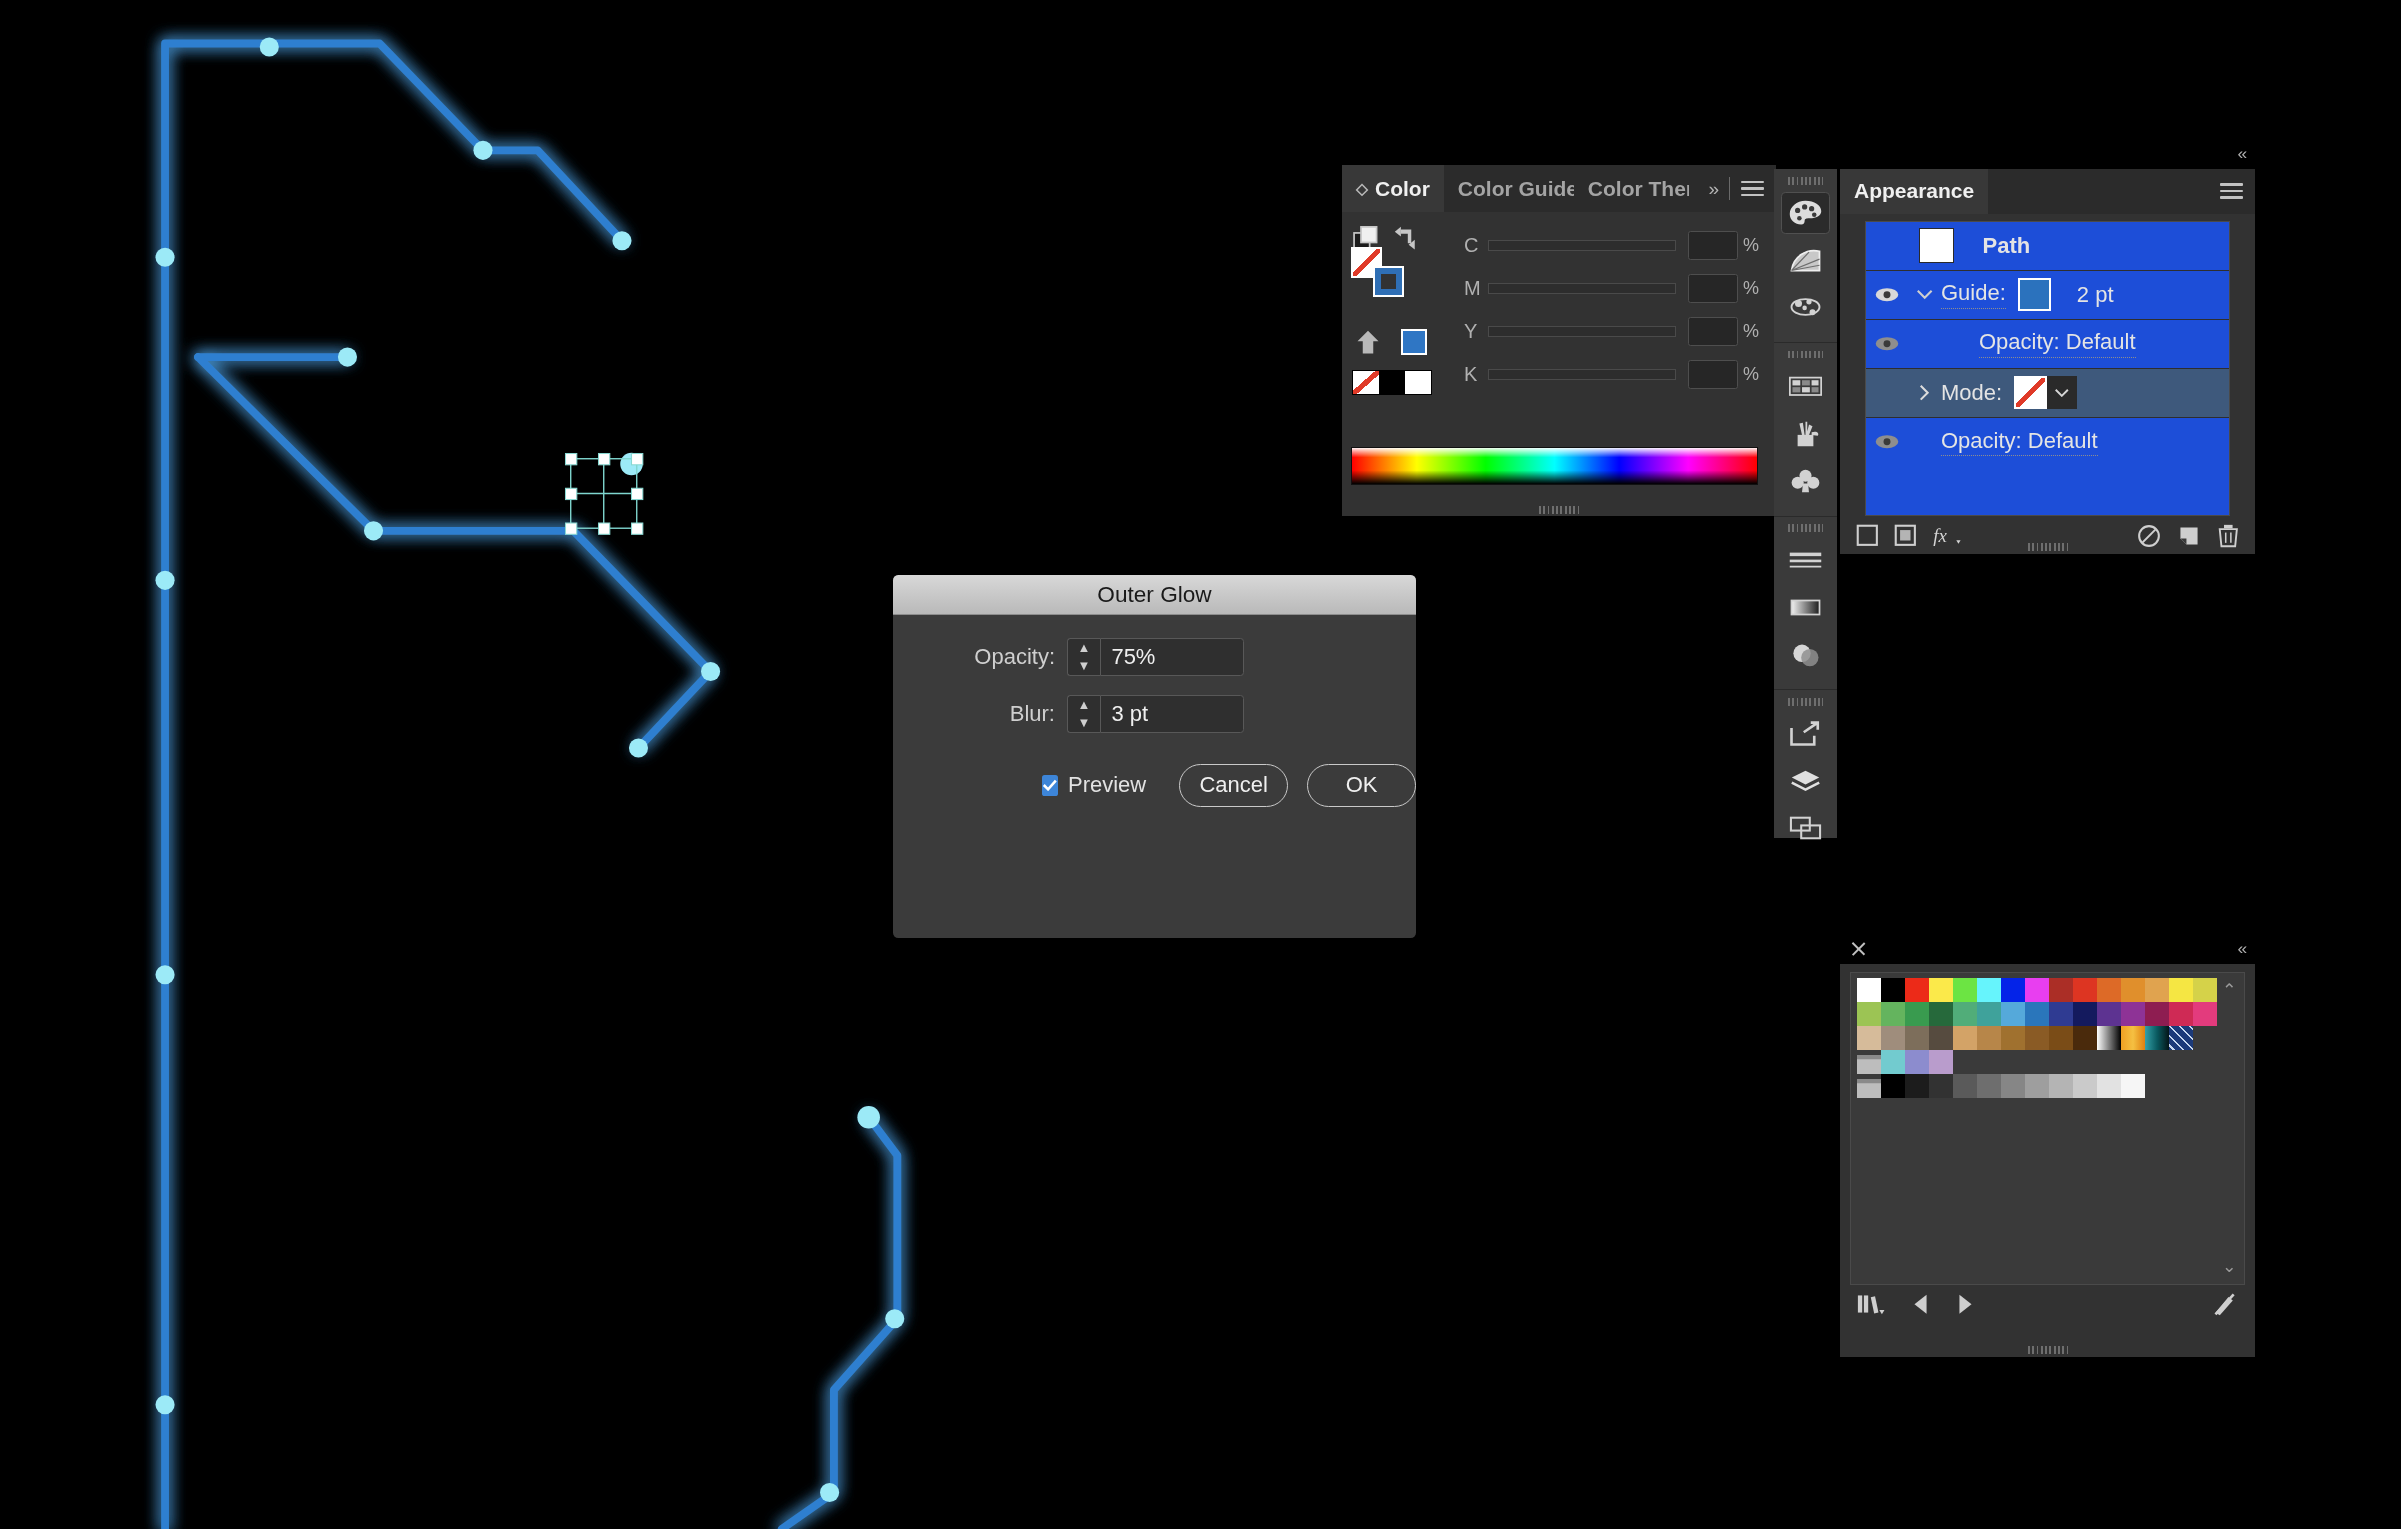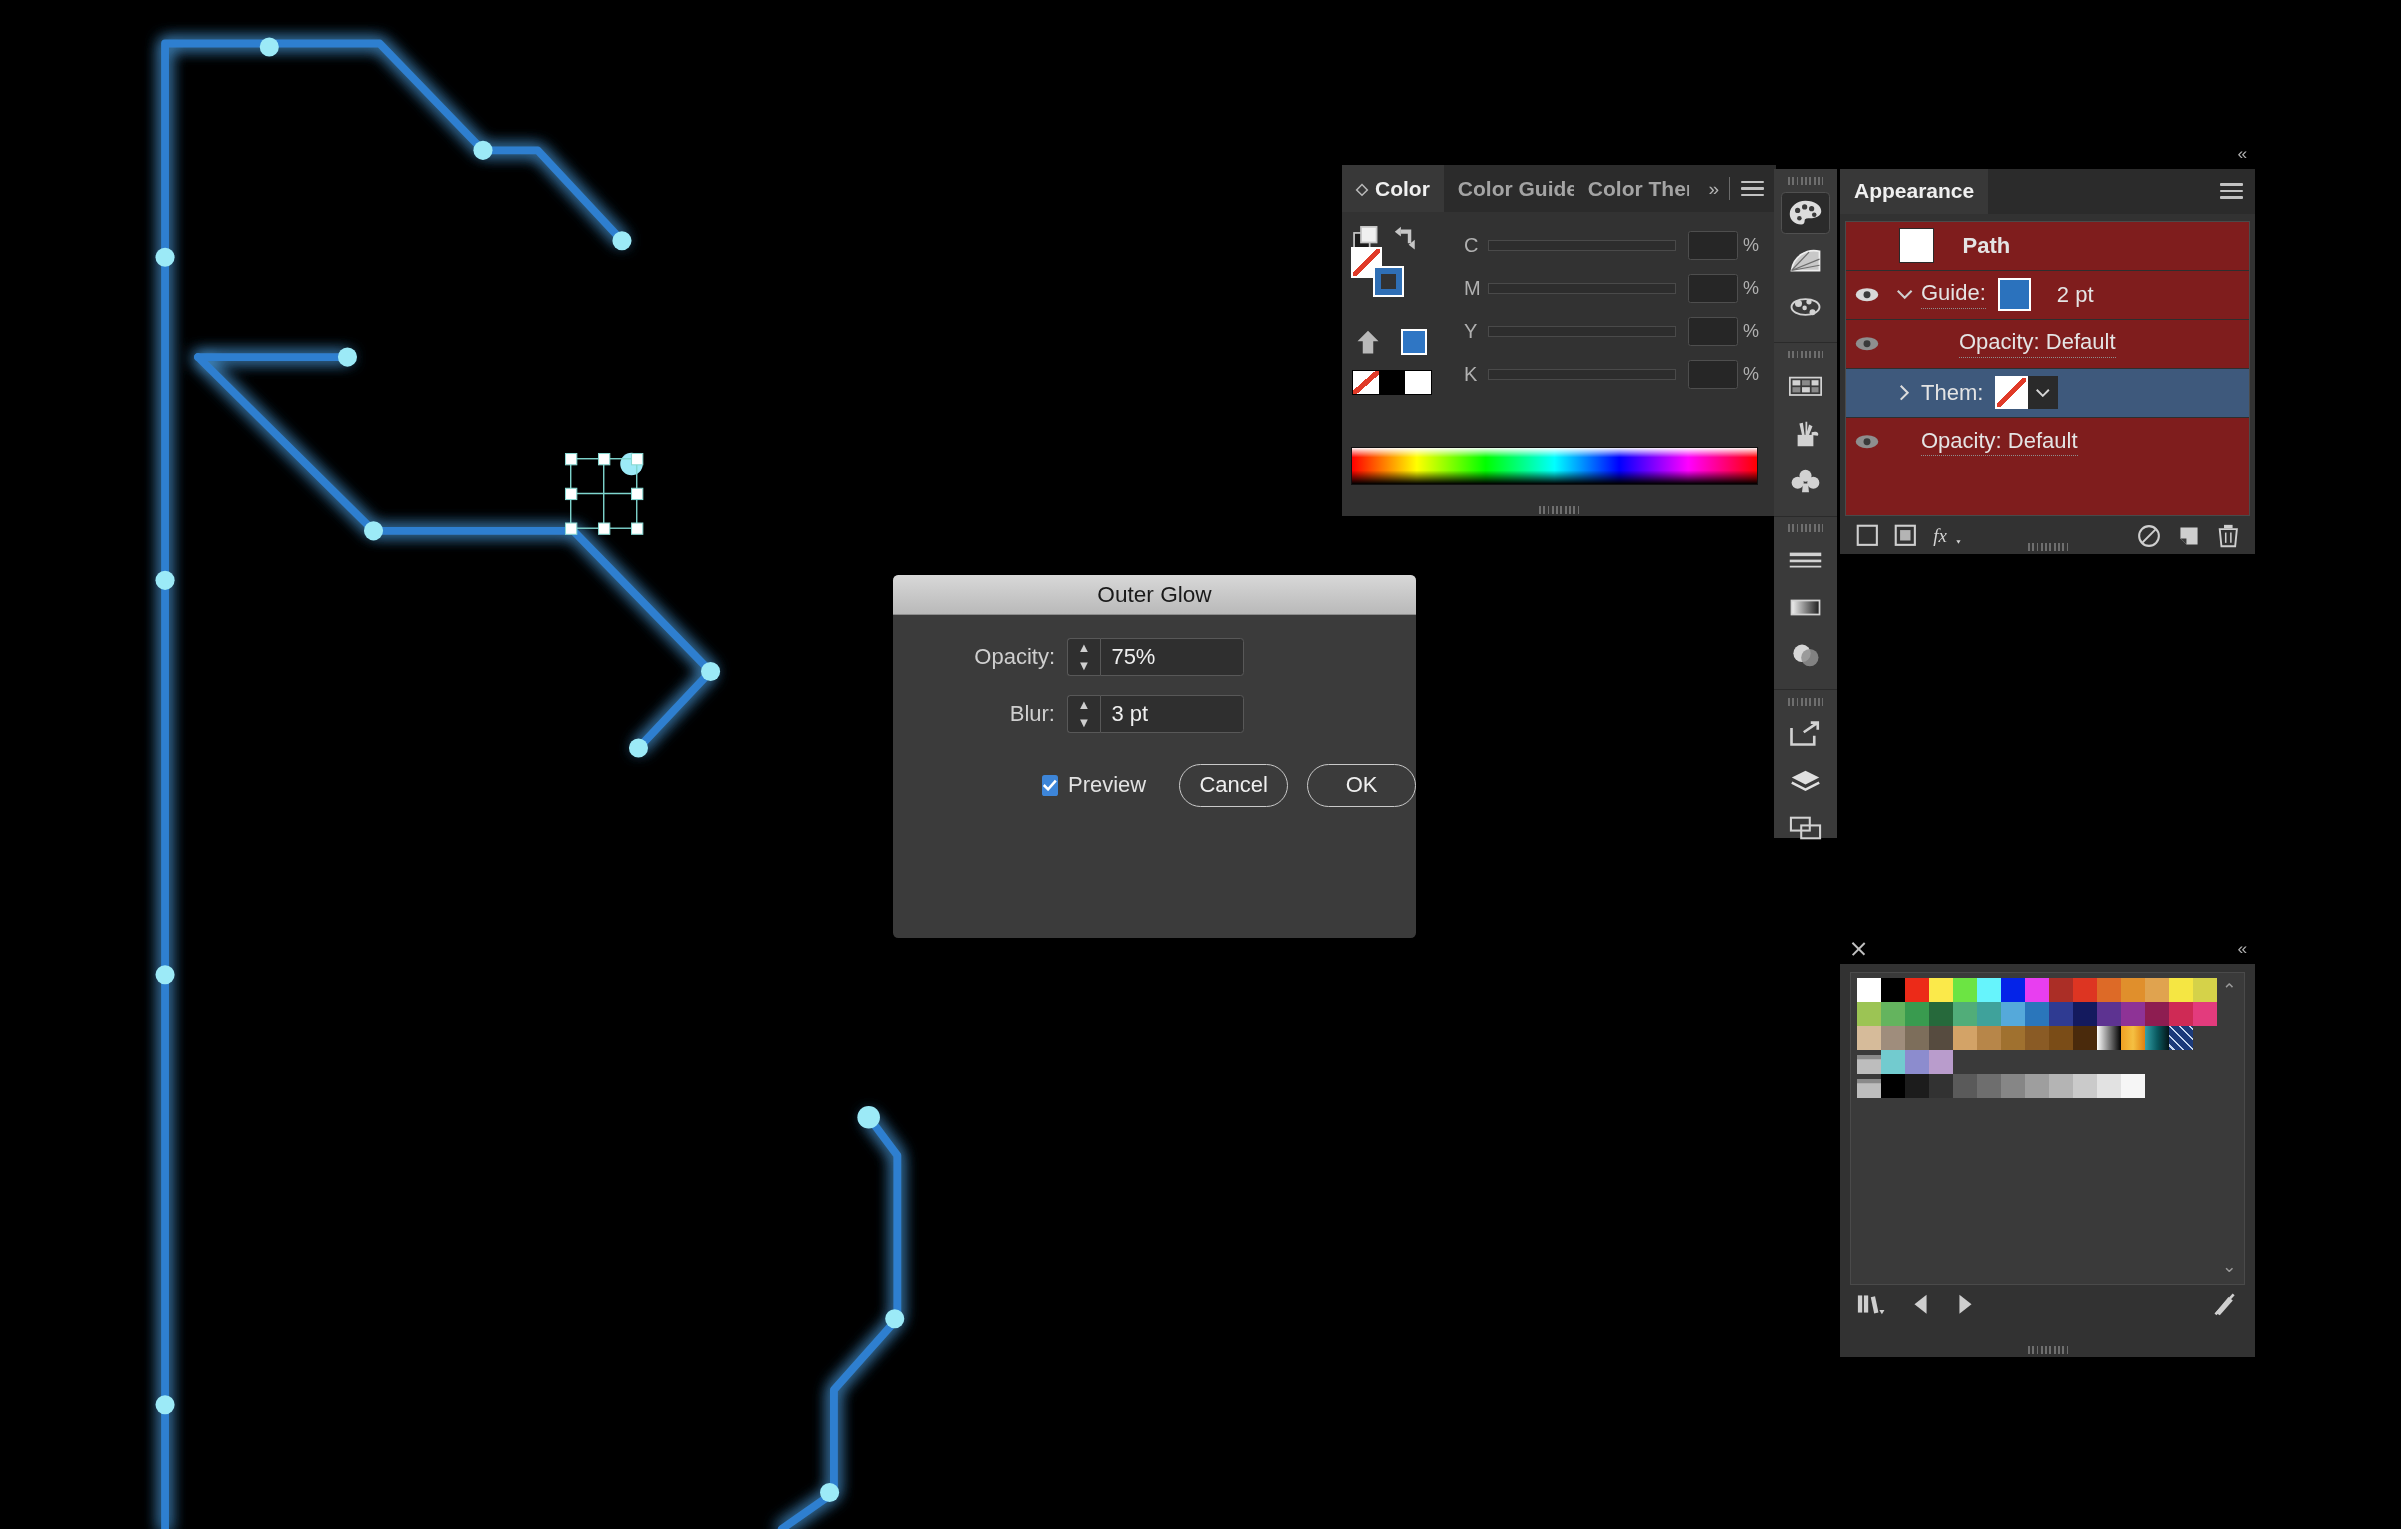--- a/index.html
+++ b/index.html
@@ -131,21 +131,21 @@
   .rail-btn {
     width: 49px; height: 42px; margin: 0 auto 5.2px;
     display:flex; align-items:center; justify-content:center;
     border-radius: 4.3px;
   }
   .rail-btn.active { background:#2b2b2b; border:0.9px solid #505050; }
 
   
   #appearance-panel { left: 1840px; top: 139px; width: 415px; height: 415px; background:#323232; }
   #appearance-panel .panel-tabbar { height: 45px; }
-  .ap-list { margin: 7px 5px 0; border: 0.9px solid #4a4a4a; background:#7f1d1d; height: 295px; }
+  .ap-list { margin: 7px 25px 0; border: 0.9px solid #4a4a4a; background:#1d4ed8; height: 295px; }
   .ap-row { display:flex; align-items:center; height: 49px; border-bottom:0.9px solid #2e2e2e; }
   .ap-row.selected { background:#3e597c; }
   .ap-eye-col { width: 42px; display:flex; align-items:center; justify-content:center; }
   .ap-disc-col { width: 33px; display:flex; align-items:center; justify-content:center; }
   .ap-text { font-size: 22px; color:#e4e4e4; }
   .ap-text.dotted { border-bottom: 1.7px dotted #8e8e8e; padding-bottom:1.7px; }
   .ap-thumb { width: 33px; height: 33px; border:2.6px solid #fff; margin-left: 12px; }
   .ap-thumb.path { background:#ffffff; border:2.6px solid #fff; outline:1.7px solid #2a2a2a;}
   .ap-thumb.blue { background:#2b72bd; }
   .ap-thumb.none {
@@ -538,21 +538,21 @@
         <span class="ap-text dotted" style="margin-left:38px">Opacity: Default</span>
       </div>
 
       <div class="ap-row selected">
         <div class="ap-eye-col"></div>
         <div class="ap-disc-col">
           <svg width="10.4" height="17.4" viewBox="0 0 12 20">
             <path d="M2 2 L10 10 L2 18" fill="none" stroke="#dcdcdc" stroke-width="2.4"></path>
           </svg>
         </div>
-        <span class="ap-text">Them:</span>
+        <span class="ap-text">Mode:</span>
         <div class="ap-thumb none"></div>
         <div class="ap-caret-box">
           <svg width="15.6" height="9.6" viewBox="0 0 18 11">
             <path d="M2 2 L9 9 L16 2" fill="none" stroke="#d6d6d6" stroke-width="2.2"></path>
           </svg>
         </div>
       </div>
 
       <div class="ap-row" style="border-bottom:none">
         <div class="ap-eye-col">

